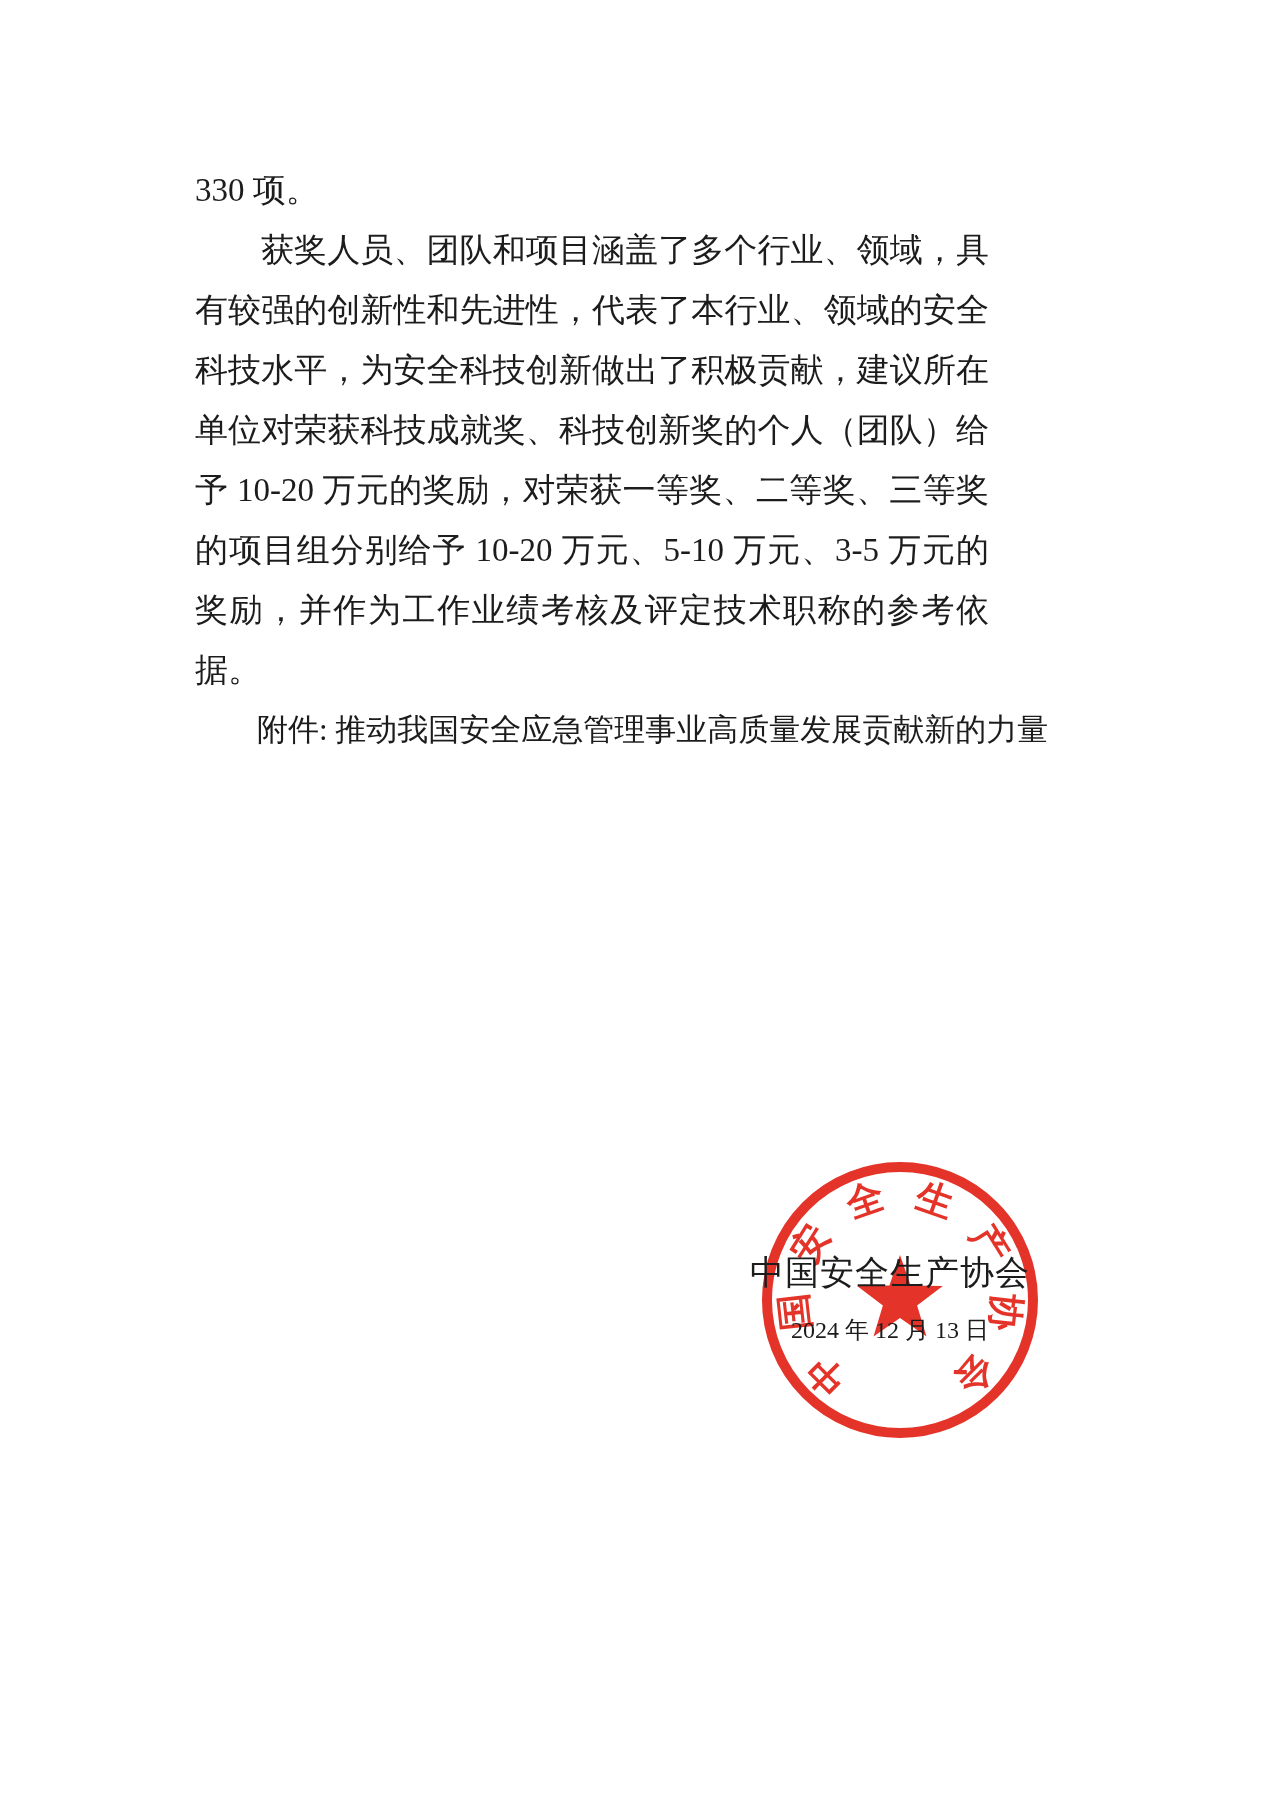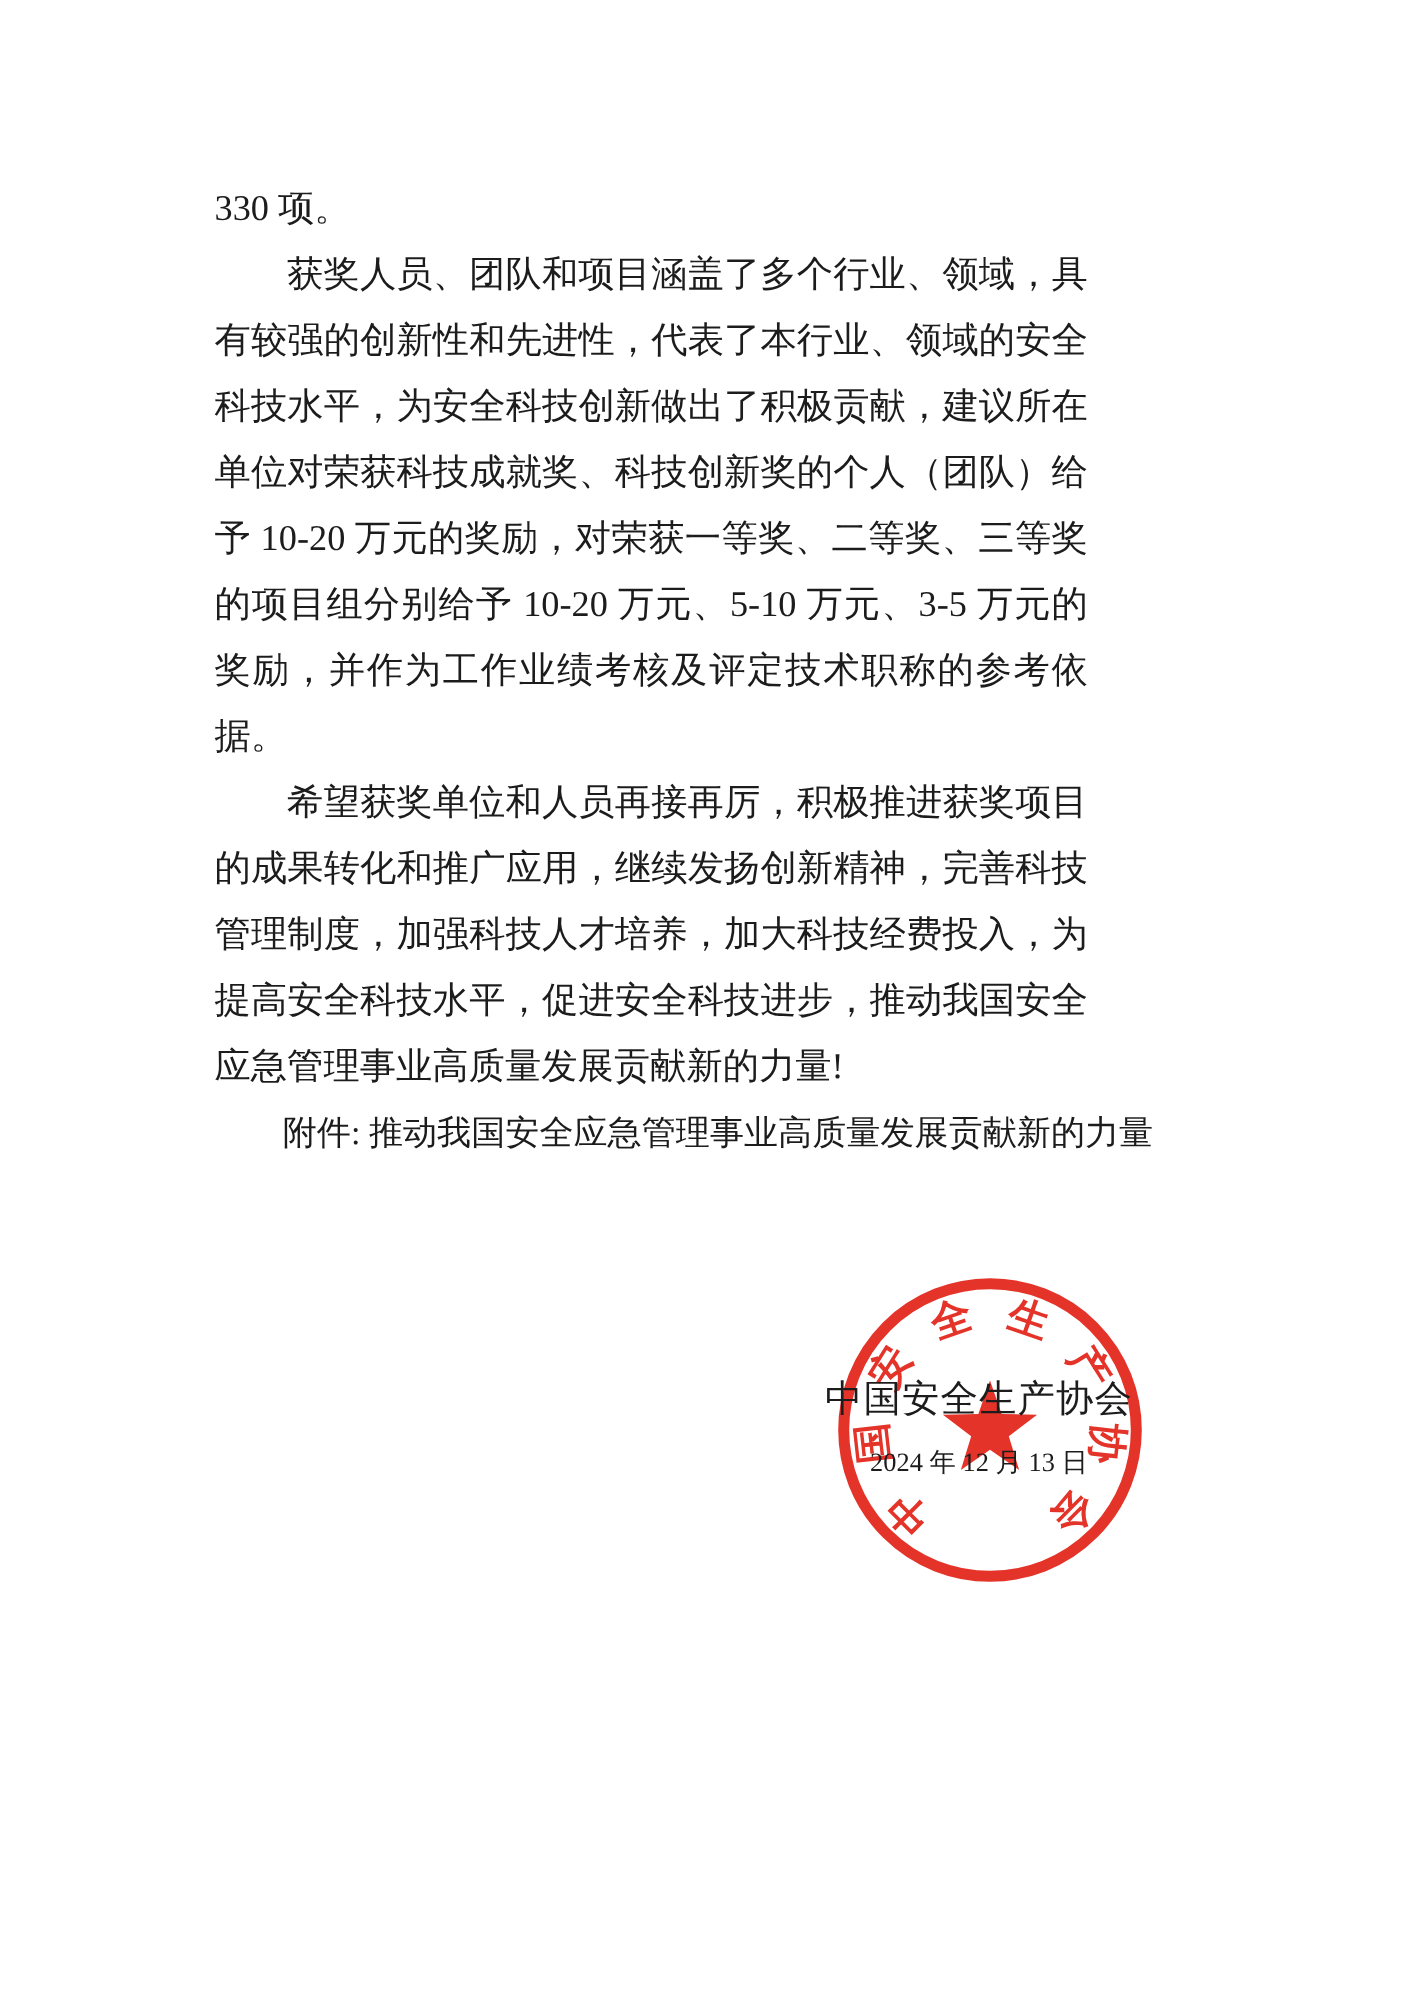--- a/index.html
+++ b/index.html
@@ -56,21 +56,20 @@
   .pageno .num{color:#1c1c1c;}
 </style>
 </head>
 <body>
 
 <div class="page">
 
   <div class="content">
     <p class="continuation">330 项。</p>
     <p class="body-par">获奖人员、团队和项目涵盖了多个行业、领域，具有较强的创新性和先进性，代表了本行业、领域的安全科技水平，为安全科技创新做出了积极贡献，建议所在单位对荣获科技成就奖、科技创新奖的个人（团队）给予 10-20 万元的奖励，对荣获一等奖、二等奖、三等奖的项目组分别给予 10-20 万元、5-10 万元、3-5 万元的奖励，并作为工作业绩考核及评定技术职称的参考依据。</p>
-    <p class="body-par">希望获奖单位和人员再接再厉，积极推进获奖项目的成果转化和推广应用，继续发扬创新精神，完善科技管理制度，加强科技人才培养，加大科技经费投入，为提高安全科技水平，促进安全科技进步，推动我国安全应急管理事业高质量发展贡献新的力量!</p>
     <p class="body-par attachment">附件: 推动我国安全应急管理事业高质量发展贡献新的力量</p>
   </div>
 
   <svg class="seal" viewBox="0 0 300 300" xmlns="http://www.w3.org/2000/svg">
     <g fill="#e32419" stroke="none">
       <circle cx="150" cy="150" r="133" fill="none" stroke="#e32419" stroke-width="10"></circle>
       <polygon points="150,105 160.6,135.4 192.8,136.1 167.1,155.6 176.5,186.4 150,168 123.5,186.4 132.9,155.6 107.2,136.1 139.4,135.4"></polygon>
       <g text-anchor="middle">
         <text x="150" y="44" dominant-baseline="central" transform="rotate(-135,150,150)">中</text>
         <text x="150" y="44" dominant-baseline="central" transform="rotate(-96.4,150,150)">国</text>

